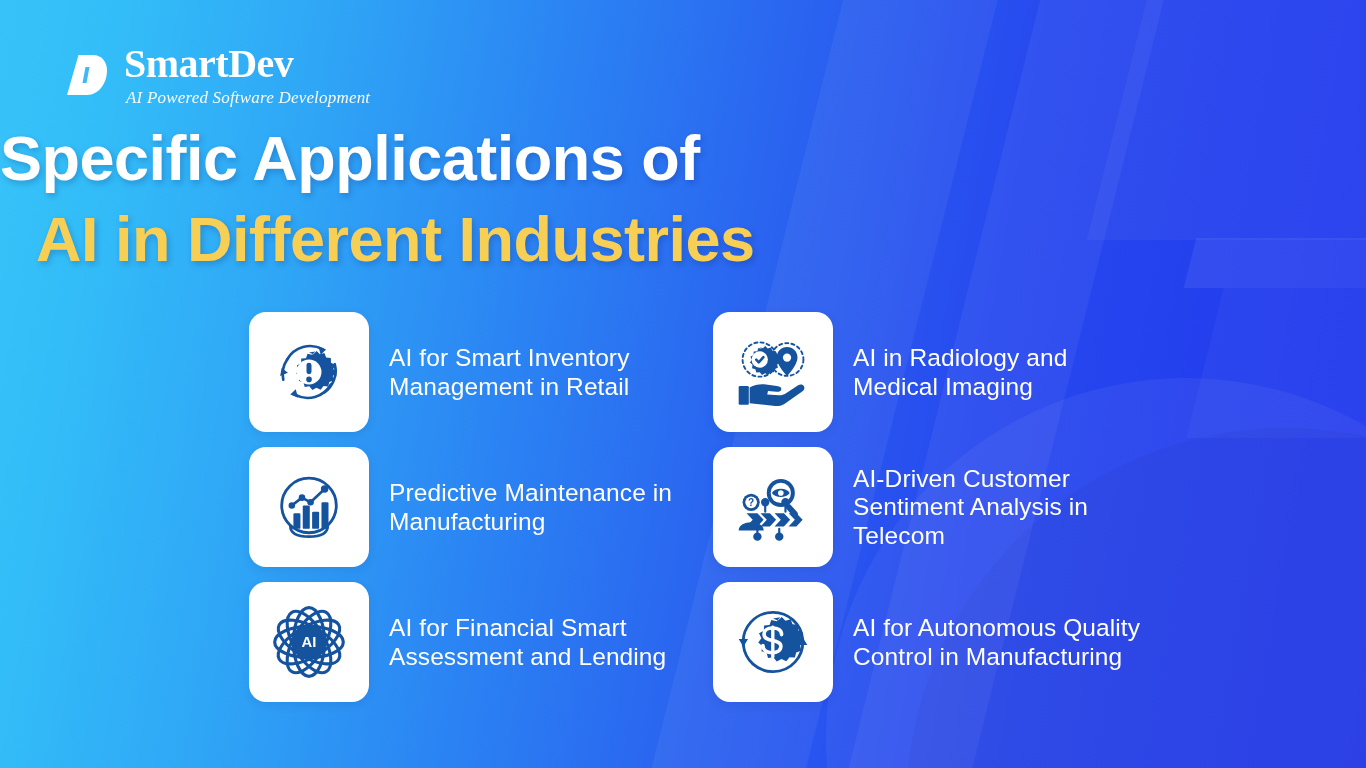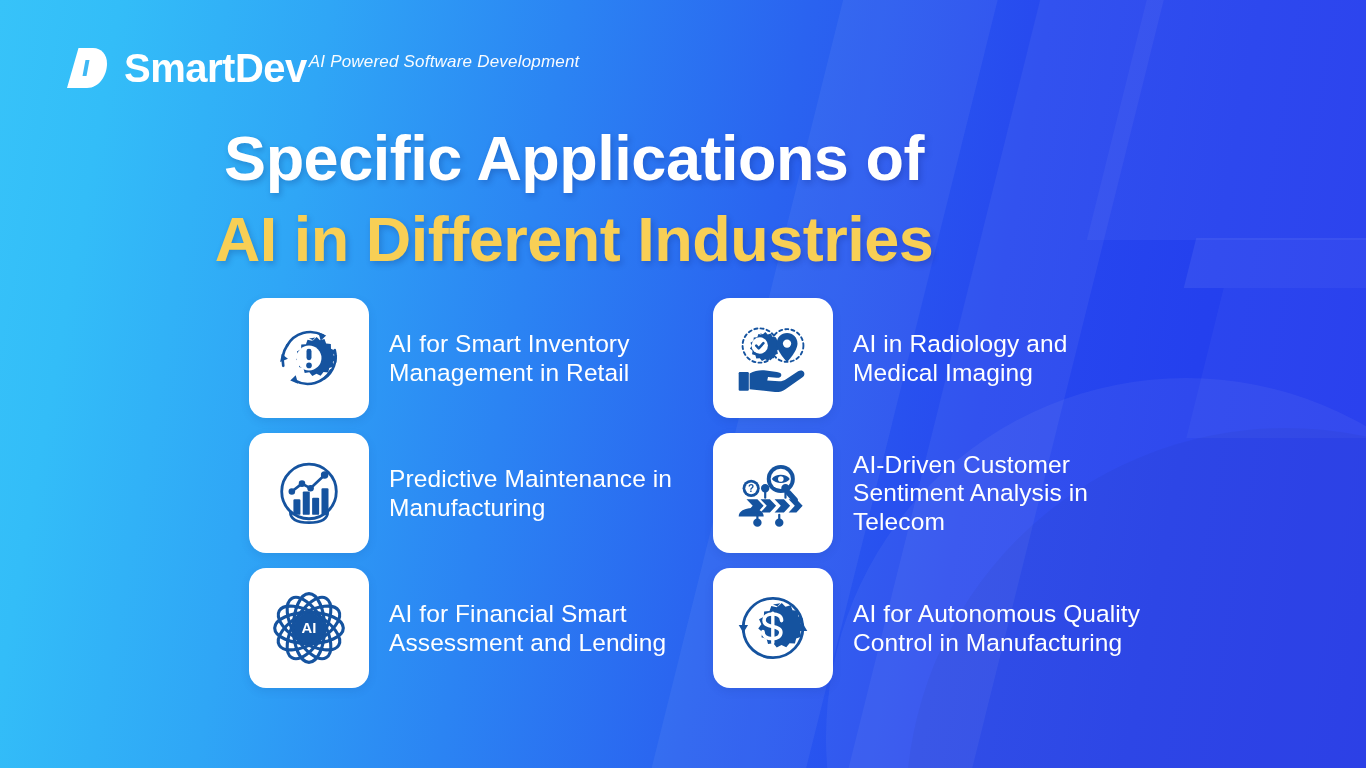--- a/index.html
+++ b/index.html
@@ -73,58 +73,57 @@
     background: rgba(0,0,0,0.03);
   }
 
   
   #logo {
     position:absolute; top:44px; left:62px;
     display:flex; align-items:center; gap:14px;
     z-index:6;
   }
   #logo-mark { width:48px; height:48px; flex:0 0 auto; }
-  #logo-text-wrap { display:flex; line-height:1; }
+  #logo-text-wrap { display:flex; flex-direction:column; line-height:1;font-family:Liberation Serif, serif; }
   #logo-wordmark {
     color:#ffffff;
     font-size:40px;
     font-weight:700;
     letter-spacing:-0.5px;
   }
   #logo-tagline {
     color:#ffffff;
     font-size:17px;
     font-style:italic;
     letter-spacing:0.2px;
     margin-top:5px;
     margin-left:2px;
     opacity:0.97;
   }
 
   
   #headline {
     position:absolute;
-    top:118px; left:8px; width:1132px;
-    text-align:center;
+    top:118px; left:0; width:1132px;
     z-index:6;
   }
   #headline-line1, #headline-line2 {
     font-size:63px;
     font-weight:800;
     letter-spacing:-0.5px;
     line-height:1.28;
     text-shadow: 2px 3px 6px rgba(0,20,90,0.22);
   }
   #headline-line1 { color:#ffffff; }
-  #headline-line2 { color:#f8cf55; }
+  #headline-line2 { color:#f8cf55;padding-left:36px; }
 
   
   #features {
     position:absolute;
-    top:298px; left:249px;
+    top:312px; left:249px;
     width:900px;
     display:grid;
     grid-template-columns: 430px 430px;
     column-gap:34px;
     row-gap:15px;
     z-index:6;
   }
   .feature {
     display:flex;
     align-items:flex-start;

